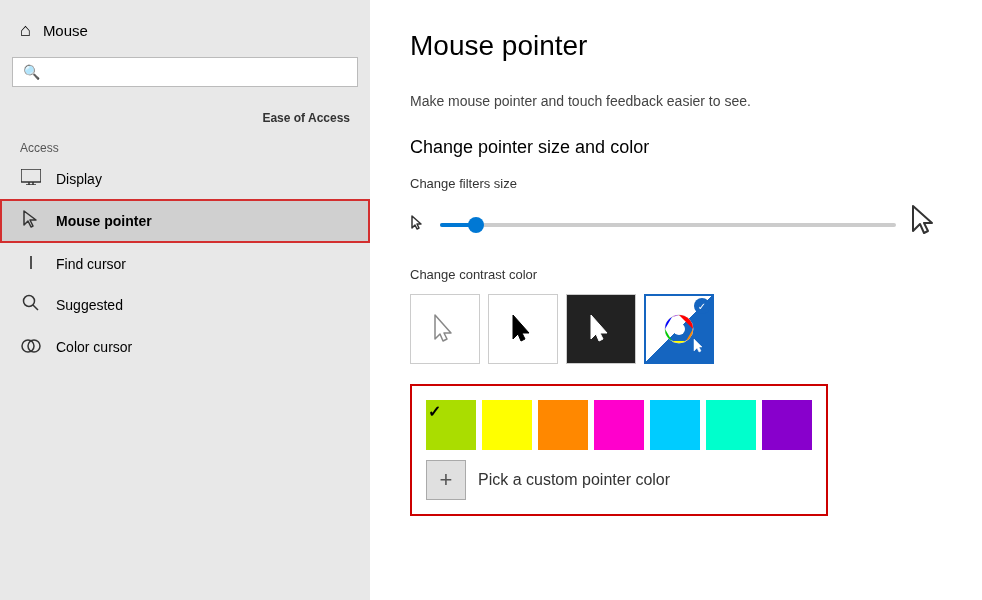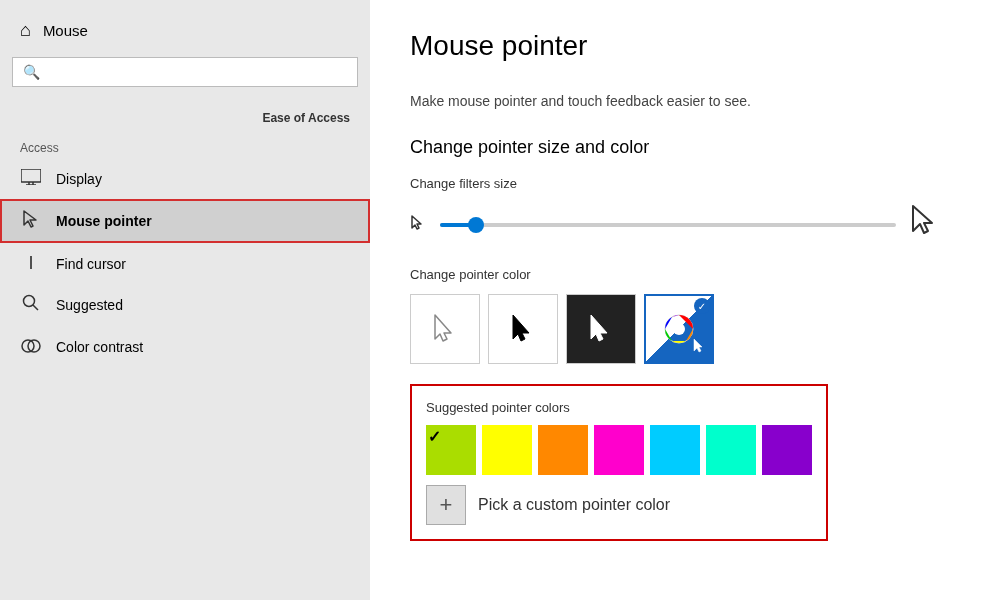--- a/index.html
+++ b/index.html
@@ -302,21 +302,21 @@
     <span>Suggested</span>
   </div>
 
   <div class="nav-item">
     <span class="nav-icon">
       <svg width="20" height="18" viewBox="0 0 20 18">
           <circle cx="7" cy="10" r="6" fill="none" stroke="#333" stroke-width="1.5"></circle>
           <circle cx="13" cy="10" r="6" fill="none" stroke="#333" stroke-width="1.5"></circle>
         </svg>
     </span>
-    <span>Color contrast</span>
+    <span>Color cursor</span>
   </div>
 
 </div>
 
 <div class="main">
   <h1 class="page-title">Mouse pointer</h1>
   <p class="page-subtitle">Make mouse pointer and touch feedback easier to see.</p>
 
   <h2 class="section-title">Change pointer size and color</h2>
 
@@ -333,21 +333,21 @@
       <div class="slider-thumb"></div>
     </div>
     <span class="cursor-large">
       <svg width="32" height="36" viewBox="0 0 32 36">
           <path d="M3 3 L3 28 L10 21 L14 30 L18 28 L14 20 L22 20 Z" fill="none" stroke="#333" stroke-width="2" stroke-linejoin="round"></path>
         </svg>
     </span>
   </div>
 
   
-  <div class="control-label">Change pointer color</div>
+  <div class="control-label">Change contrast color</div>
   <div class="color-options">
 
     <div class="color-option">
       <svg width="28" height="32" viewBox="0 0 28 32">
           <path d="M4 2 L4 26 L9 21 L12 28 L16 26 L13 20 L20 20 Z" fill="none" stroke="#888" stroke-width="1.5" stroke-linejoin="round"></path>
         </svg>
     </div>
 
     <div class="color-option">
       <svg width="28" height="32" viewBox="0 0 28 32">
@@ -380,21 +380,20 @@
           <svg width="14" height="16" viewBox="0 0 14 16">
               <path d="M2 1 L2 13 L5 10 L7 14 L9 13 L7 9 L10 9 Z" fill="#fff" stroke="#fff" stroke-width="0.5" stroke-linejoin="round"></path>
             </svg>
         </div>
       </div>
     </div>
   </div>
 
   
   <div class="suggested-box">
-    <div class="suggested-title">Suggested pointer colors</div>
     <div class="color-swatches">
 
       <div class="swatch" style="background:#aadd00;">
         <span class="swatch-checkmark">✓</span>
       </div>
       <div class="swatch" style="background:#ffff00;"></div>
       <div class="swatch" style="background:#ff8800;"></div>
       <div class="swatch" style="background:#ff00cc;"></div>
       <div class="swatch" style="background:#00ccff;"></div>
       <div class="swatch" style="background:#00ffcc;"></div>

